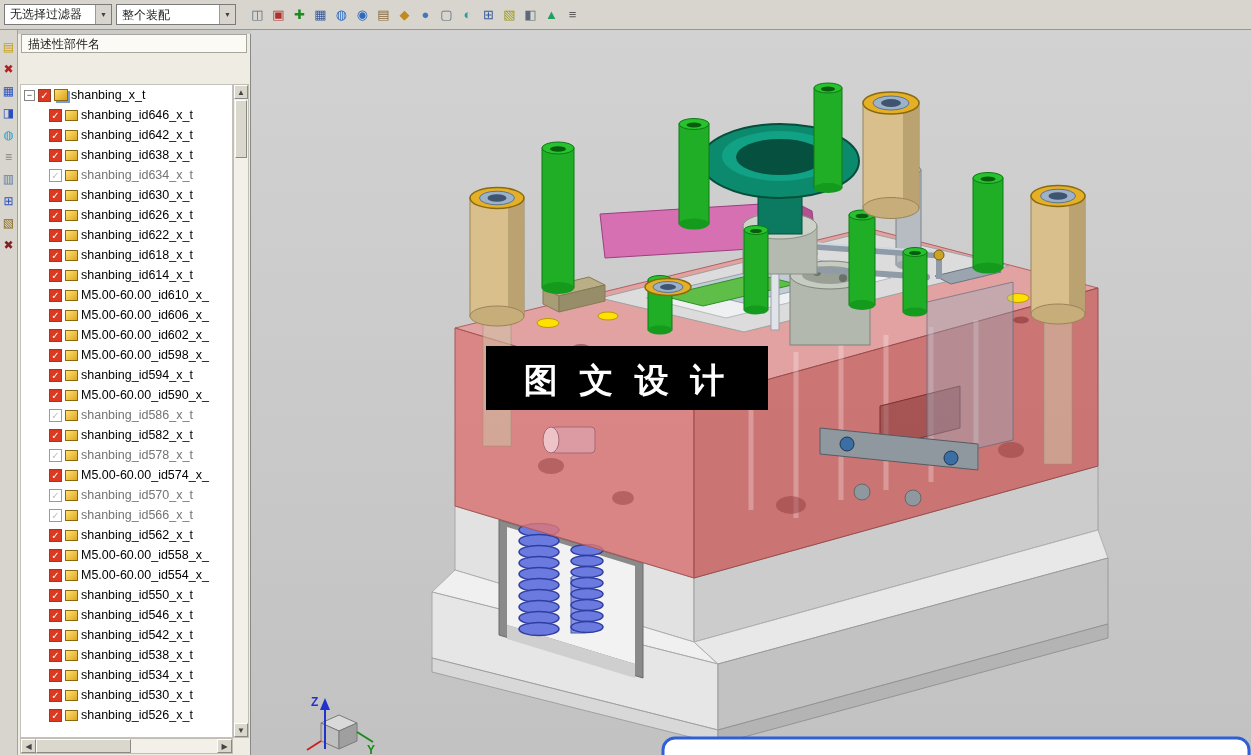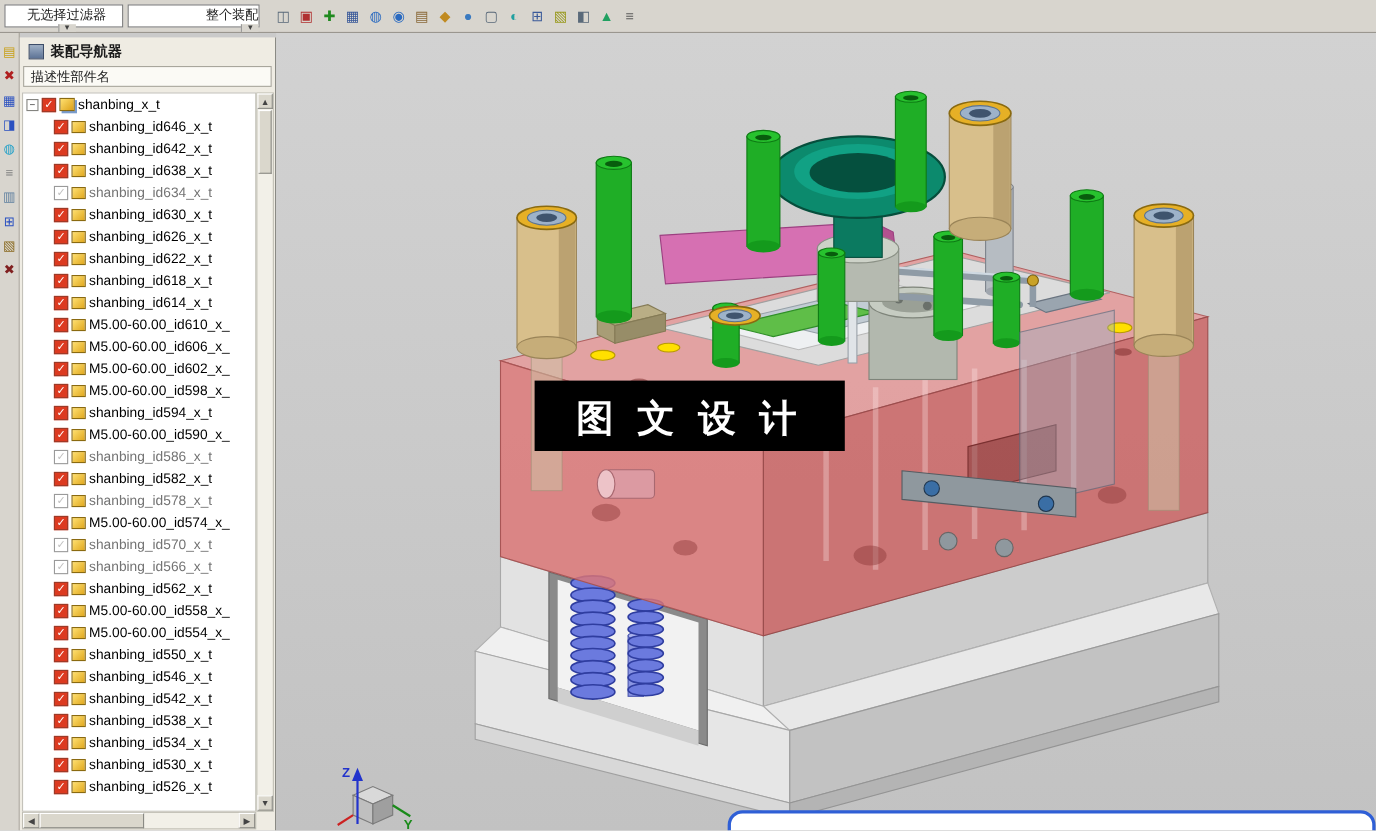--- a/index.html
+++ b/index.html
@@ -2,21 +2,21 @@
 <html><head>
 <meta charset="utf-8">
 <style>
   html,body{margin:0;padding:0;}
   .screen{position:relative;width:1251px;height:755px;background:#cacaca;overflow:hidden;
           font-family:"Liberation Sans",sans-serif;font-size:12px;color:#202020;}
   
   .topbar{position:absolute;left:0;top:0;width:100%;height:30px;background:#d8d5ce;
           border-bottom:1px solid #9a968f;display:flex;align-items:center;gap:4px;padding:0 4px;box-sizing:border-box;}
   .combo{height:21px;background:#fff;border:1px solid #7a7a7a;display:flex;align-items:center;
-         justify-content:space-between;font-size:12px;padding-left:5px;width:108px;box-sizing:border-box;flex-direction:column;}
+         justify-content:space-between;font-size:12px;padding-left:5px;width:108px;box-sizing:border-box;}
   .combo.wide{width:120px;align-items:flex-end;}
   .combo .dd{width:15px;height:100%;background:#d8d5ce;border-left:1px solid #9a9a9a;font-size:7px;
              display:flex;align-items:center;justify-content:center;color:#404040;}
   .tb-icons{display:flex;align-items:center;gap:2px;margin-left:8px;}
   .tbicon{width:19px;height:19px;font-size:13px;line-height:19px;text-align:center;cursor:default;}
   
   .leftbar{position:absolute;left:0;top:30px;width:18px;bottom:0;background:#d8d5ce;
            border-right:1px solid #a6a29a;display:flex;flex-direction:column;align-items:center;padding-top:6px;box-sizing:border-box;}
   .lbicon{width:16px;height:16px;margin:3px 0;font-size:12px;line-height:16px;text-align:center;}
   
@@ -98,24 +98,20 @@
       <span class="lbicon" style="color: rgb(42, 80, 192);">◨</span>
       <span class="lbicon" style="color: rgb(32, 160, 200);">◍</span>
       <span class="lbicon" style="color: rgb(128, 128, 128);">≡</span>
       <span class="lbicon" style="color: rgb(96, 128, 160);">▥</span>
       <span class="lbicon" style="color: rgb(42, 80, 192);">⊞</span>
       <span class="lbicon" style="color: rgb(138, 106, 32);">▧</span>
       <span class="lbicon" style="color: rgb(128, 32, 32);">✖</span>
     </div>
 
   <div class="panel">
-    <div class="panel-header">
-      <span class="ph-icon"></span>
-      <span class="ph-title">装配导航器</span>
-    </div>
     <div class="col-header">
       <span>描述性部件名</span>
     </div>
     <div class="tree">
       <div class="tree-row root">
         <span class="expander">−</span>
         <span class="checkbox">✓</span>
         <span class="asm-icon"></span>
         <span class="lbl">shanbing_x_t</span>
       </div>

